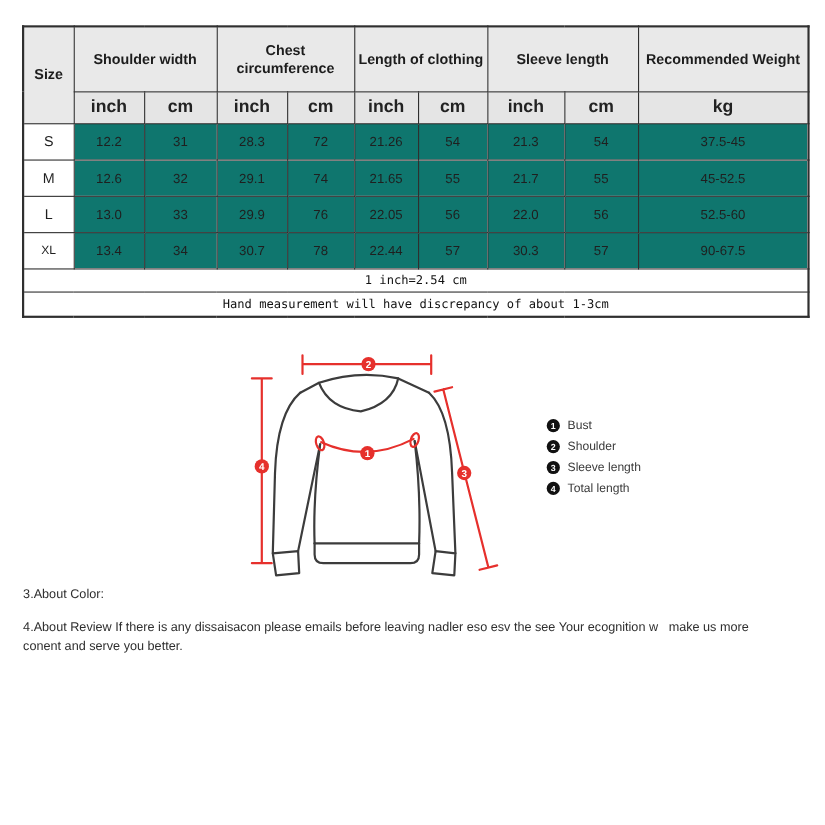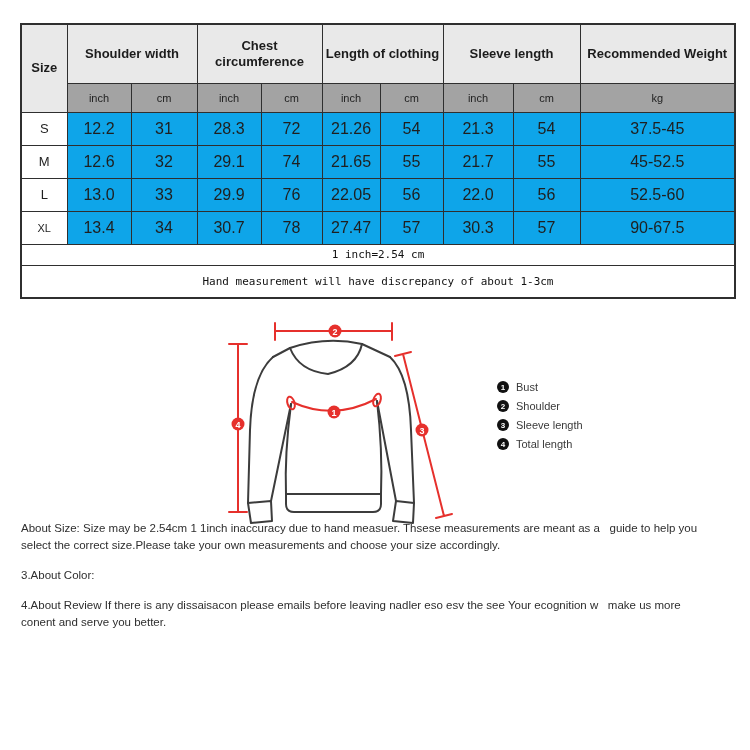--- a/index.html
+++ b/index.html
@@ -5,22 +5,22 @@
   html,body{margin:0;padding:0;background:#fff;}
   #page{position:relative;width:750px;height:750px;background:#ffffff;
         font-family:"Liberation Sans",sans-serif;color:#2d2d2d;overflow:hidden;}
 
   
   .size-table{position:absolute;left:20px;top:23px;border-collapse:collapse;
               table-layout:fixed;width:714px;border:2px solid #2f2f2f;}
   .size-table td,.size-table th{border:1px solid #2f2f2f;text-align:center;
               vertical-align:middle;padding:0;overflow:hidden;}
   .hdr{background:#e9e9e9;font-weight:bold;font-size:13px;color:#1c1c1c;line-height:1.25;}
-  .units{background:#a3a3a3;font-weight:normal;font-size:11px;color:#222;}
-  .val{font-size:16px;color:#1f1f1f;background:#0ea5e9;}
+  .units{background:#e5e5e5;font-weight:bold;font-size:16px;color:#222;}
+  .val{font-size:12px;color:#1f1f1f;background:#0f766e;}
   .size-label{font-size:13px;color:#1f1f1f;background:#fff;}
   .size-label.xl{font-size:11px;text-align:center;}
   .note-cell{font-family:"DejaVu Sans Mono",monospace;font-weight:normal;
              font-size:11px;color:#111;background:#fff;}
 
   
   .diagram{position:absolute;left:222px;top:314px;width:265px;height:215px;}
   .legend{position:absolute;left:497px;top:381px;}
   .legend-item{display:flex;align-items:center;margin-bottom:7px;height:12px;}
   .legend-badge{width:12px;height:12px;border-radius:50%;background:#111;color:#fff;
@@ -108,30 +108,30 @@
       <td class="val">22.0</td>
       <td class="val">56</td>
       <td class="val">52.5-60</td>
     </tr>
     <tr style="height:33px">
       <td class="size-label xl">XL</td>
       <td class="val">13.4</td>
       <td class="val">34</td>
       <td class="val">30.7</td>
       <td class="val">78</td>
-      <td class="val">27.47</td>
+      <td class="val">22.44</td>
       <td class="val">57</td>
       <td class="val">30.3</td>
       <td class="val">57</td>
       <td class="val">90-67.5</td>
     </tr>
     <tr style="height:21px">
       <td class="note-cell" colspan="10">1 inch=2.54 cm</td>
     </tr>
-    <tr style="height:33px">
+    <tr style="height:23px">
       <td class="note-cell" colspan="10">Hand measurement will have discrepancy of about 1-3cm</td>
     </tr>
   </tbody>
     </table>
 
   <div class="diagram">
     <svg width="265" height="215" viewBox="222 314 265 215" xmlns="http://www.w3.org/2000/svg">
 
       <g stroke="#3c3c3c" stroke-width="2" fill="none" stroke-linejoin="round" stroke-linecap="round">
         <path d="M273,357 L290,348 Q326,336 362,344 L390,357"></path>
@@ -184,22 +184,20 @@
       <span class="legend-label">Sleeve length</span>
     </div>
     <div class="legend-item">
       <span class="legend-badge">4</span>
       <span class="legend-label">Total length</span>
     </div>
   </div>
 
   <div class="info">
     <div class="section">
-      <div class="section-body">About Size: Size may be 2.54cm 1 1inch inaccuracy due to hand measuer. Thsese measurements are meant as a   guide to help you
-select the correct size.Please take your own measurements and choose your size accordingly.</div>
     </div>
     <div class="section">
       <div class="section-heading">3.About Color:</div>
     </div>
     <div class="section">
       <div class="section-heading"></div>
       <div class="section-body">4.About Review If there is any dissaisacon please emails before leaving nadler eso esv the see Your ecognition w   make us more
 conent and serve you better.</div>
     </div>
   </div>

